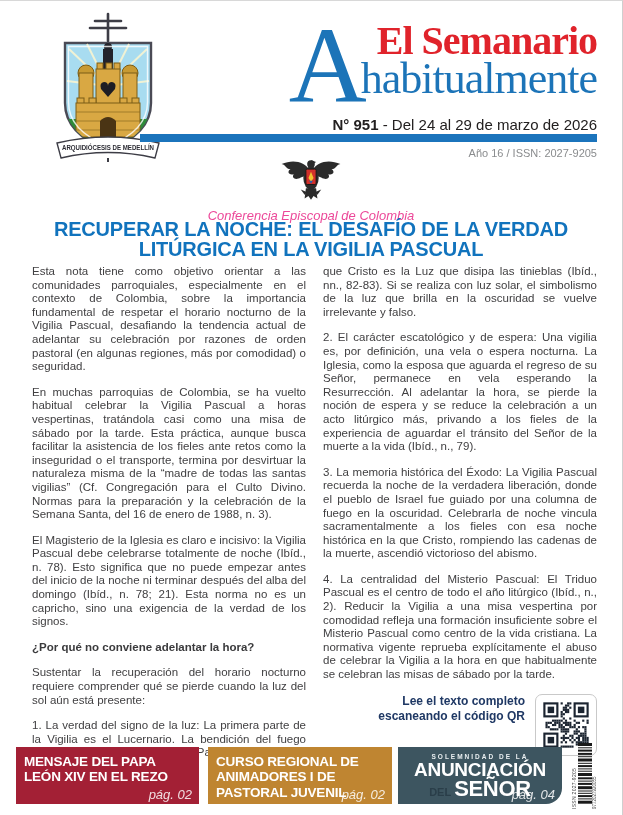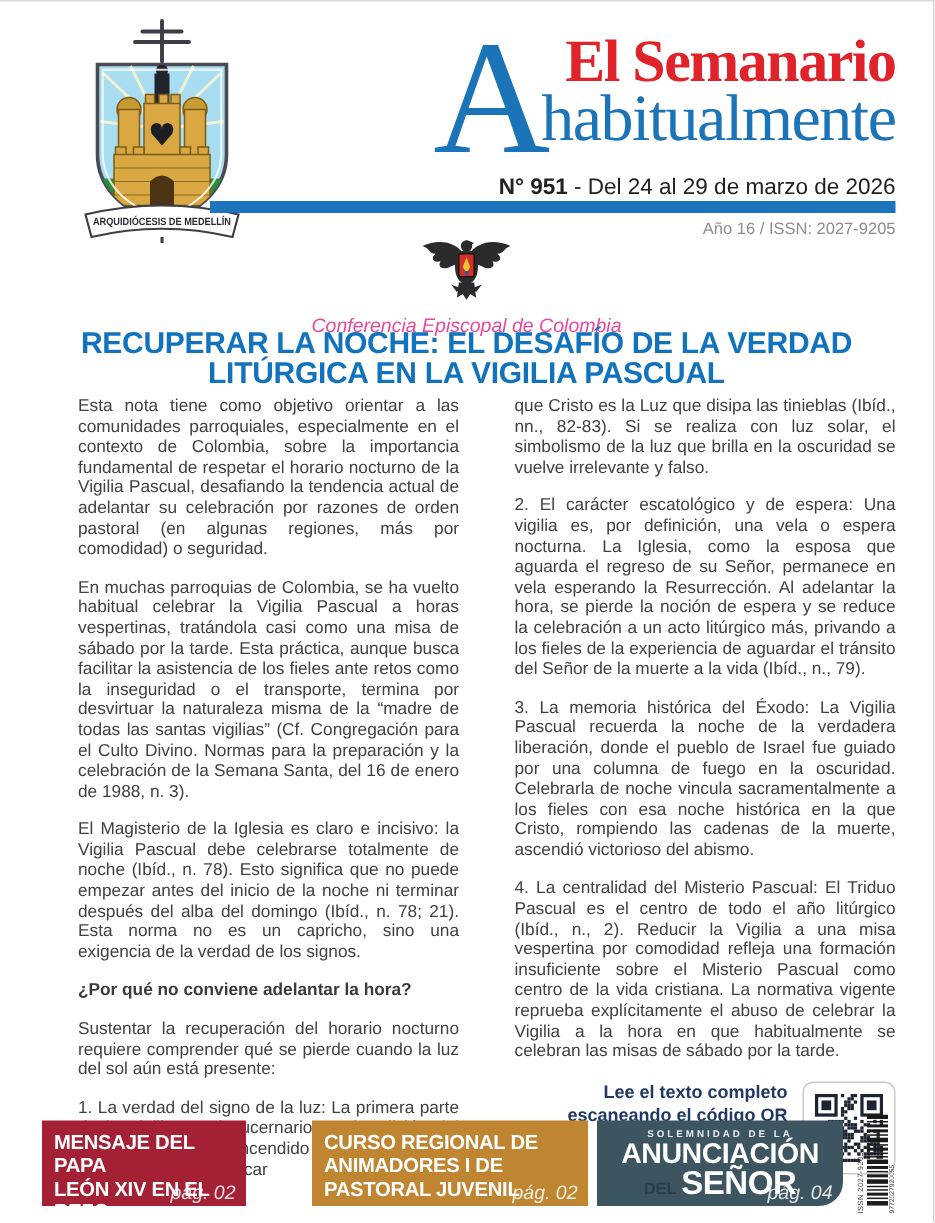--- a/index.html
+++ b/index.html
@@ -25,34 +25,34 @@
   .publisher{position:absolute;left:50%;transform:translateX(-50%);top:156px;width:260px;
              text-align:center;}
   .publisher .caption{font-style:italic;font-size:13px;color:#ec4899;margin-top:1px;}
 
   
   .headline{position:absolute;top:218px;left:10px;right:10px;text-align:center;
             color:#1173BD;font-weight:bold;font-size:20px;line-height:20px;letter-spacing:-.2px;}
 
   
   .columns{position:absolute;top:264px;left:32px;right:25px;display:flex;gap:17px;}
-  .col{flex:1;margin-left:20px;}
+  .col{flex:1;}
   .col p{margin:0 0 12px 0;font-size:11.5px;line-height:13.6px;text-align:justify;color:#414042;}
   .col .sub{font-weight:bold;margin:0 0 12px 0;font-size:11.5px;line-height:13.6px;color:#3b3b3d;}
   .qr-row{display:flex;justify-content:flex-end;align-items:flex-start;gap:10px;margin-top:8px;}
   .qr-caption{text-align:right;font-weight:bold;font-size:12px;line-height:15px;color:#1F3864;}
   .qr-frame{border:1.5px solid #c9c9c9;border-radius:7px;padding:3px;background:#fff;line-height:0;}
 
   
   .promo{position:absolute;top:746px;height:57px;color:#fff;box-sizing:border-box;}
   .promo .pag{position:absolute;right:7px;bottom:2px;font-style:italic;font-size:13px;
               color:rgba(255,255,255,.85);font-weight:400;}
   .promo .lines{padding:7px 8px 0 8px;font-weight:bold;font-size:13.5px;line-height:1.14;
                 letter-spacing:-.2px;}
-  #promo1{left:28px;width:136px;background:#A32035;}
+  #promo1{left:16px;width:183px;background:#A32035;}
   #promo2{left:208px;width:184px;background:#BF8531;}
   #promo3{left:398px;width:164px;background:#3D5560;border-bottom-right-radius:16px;
           text-align:center;}
   #promo3 .kicker{font-size:6.5px;letter-spacing:2px;font-weight:bold;margin-top:6px;
                   color:#e9eef0;}
   #promo3 .big1{font-size:19px;font-weight:bold;line-height:1.0;letter-spacing:-.3px;}
   #promo3 .row2{line-height:.95;}
   #promo3 .small2{font-size:11px;font-weight:bold;color:#2A3E49;margin-right:3px;}
   #promo3 .big2{font-size:22px;font-weight:bold;letter-spacing:-.3px;}
 

